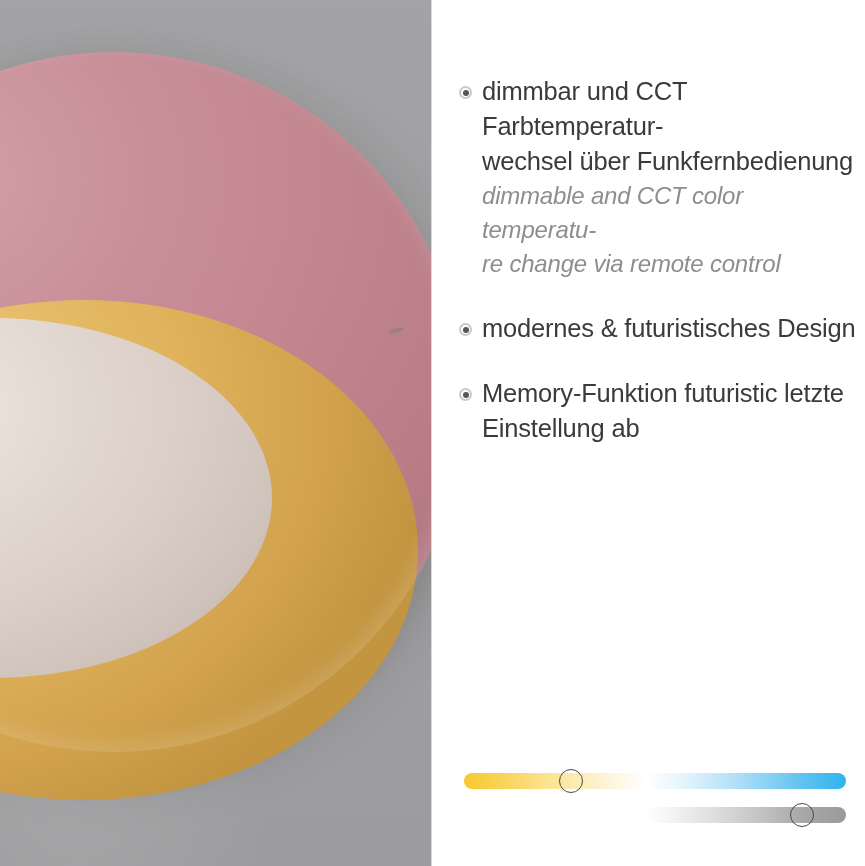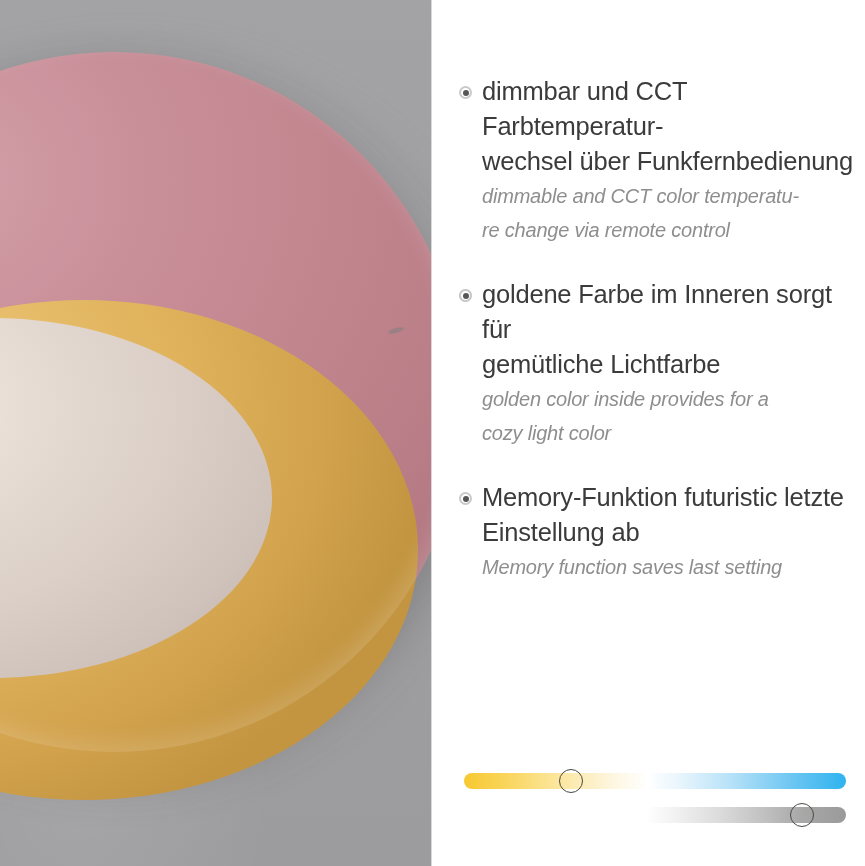--- a/index.html
+++ b/index.html
@@ -161,21 +161,21 @@
     font-family: "Liberation Sans", sans-serif;
     font-size: 25.5px;
     line-height: 35px;
     color: #3b3b3b;
     font-weight: 400;
     letter-spacing: -0.2px;
     white-space: pre-line;
   }
   .feature-en {
     font-family: "Liberation Sans", sans-serif;
-    font-size: 20px;
+    font-size: 24px;
     line-height: 34px;
     color: #8e8e8e;
     font-style: italic;
     font-weight: 400;
     letter-spacing: -0.2px;
     white-space: pre-line;
   }
 
   
   .slider-area {
@@ -264,35 +264,28 @@
       <div class="feature-item">
         <span class="bullet-icon"></span>
         <div class="feature-de">dimmbar und CCT Farbtemperatur-
 wechsel über Funkfernbedienung</div>
         <div class="feature-en">dimmable and CCT color temperatu-
 re change via remote control</div>
       </div>
 
       <div class="feature-item">
         <span class="bullet-icon"></span>
-      </div>
-
-      <div class="feature-item">
-        <span class="bullet-icon"></span>
-        <div class="feature-de">goldene Farbe im Inneren sorgt für
-gemütliche Lichtfarbe</div>
-        <div class="feature-en">golden color inside provides for a
-cozy light color</div>
-      </div>
+        <div class="feature-de">modernes &amp; futuristisches Design</div>
+      </div>
+
 
       <div class="feature-item">
         <span class="bullet-icon"></span>
         <div class="feature-de">Memory-Funktion futuristic letzte
 Einstellung ab</div>
-        <div class="feature-en">Memory function saves last setting</div>
       </div>
 
     </div>
 
     <div class="slider-area">
 
       <div class="slider-row slider-cct">
         <div class="slider-track track-cct"></div>
         <div class="slider-knob" id="cct-knob" style="left: 28%;"></div>
       </div>

